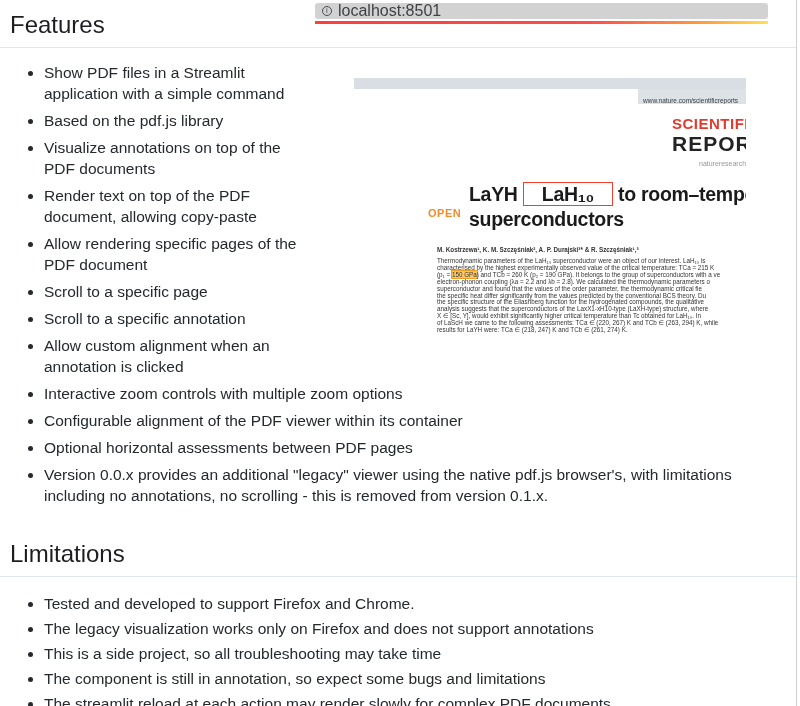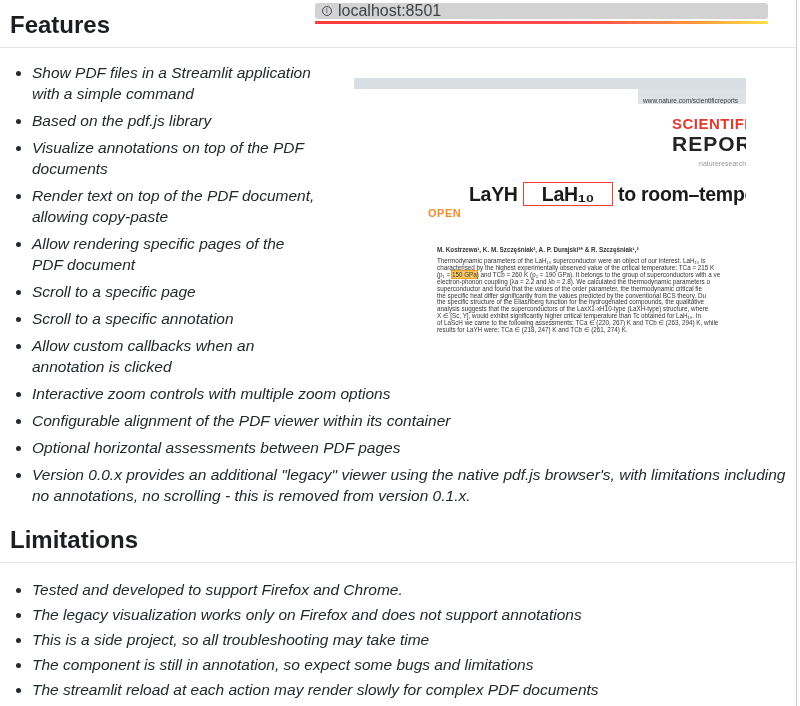--- a/index.html
+++ b/index.html
@@ -10,27 +10,27 @@
     overflow: hidden;
     background: #ffffff;
     font-family: "Liberation Sans", "DejaVu Sans", sans-serif;
     color: #24292e;
   }
   .page-right-border {
     position: absolute; left: 796px; top: 0; bottom: 0; width: 1px;
     background: #cfcfcf;
   }
   h2.section-heading {
-    font-size: 24px; font-weight: 700; color: #1c1e21;
+    font-size: 24px; font-weight: 400; color: #1c1e21;
     margin: 0 4px 0 0; padding: 11px 0 8px 10px;
     border-bottom: 1px solid #e4e7ea;
     clear: none;
   }
-  h2.limitations { margin-top: 12px; padding-top: 8px; }
-  ul.doc-list { margin: 14px 12px 10px 0; padding-left: 32px; font-style: italic; }
+  h2.limitations { margin-top: 26px; padding-top: 8px; }
+  ul.doc-list { margin: 14px 12px 10px 0; padding-left: 44px; }
   ul.doc-list li {
     font-size: 15.5px; line-height: 21px; margin-bottom: 6px;
     color: #24292e;
   }
   ul.limit-list li { line-height: 25px; margin-bottom: 0; }
 
   
   .demo {
     float: right;
     width: 485px; height: 340px;
@@ -91,20 +91,21 @@
     <div class="pdf-url-strip">
       <span>www.nature.com/scientificreports</span>
     </div>
     <div class="logo-sci">SCIENTIFIC</div>
     <div class="logo-rep">REPORTS</div>
     <div class="logo-nr">natureresearch</div>
 
     <div class="open-label">OPEN</div>
 
     <div class="paper-title l1"><span>LaYH </span><span class="ann-box">LaH₁₀</span><span> to room–temperature</span></div>
+    <div class="paper-title l2">superconductors</div>
 
     <div class="paper-authors">M. Kostrzewa¹, K. M. Szczęśniak², A. P. Durajski³* &amp; R. Szczęśniak¹,³</div>
 
     <div class="paper-abstract">
       <div class="abs-line">Thermodynamic parameters of the LaH₁₀ superconductor were an object of our interest. LaH₁₀ is</div>
       <div class="abs-line">characterised by the highest experimentally observed value of the critical temperature: TCa = 215 K</div>
       <div class="abs-line"><span>(p₁ = </span><span class="hl">150 GPa</span><span>) and TCb = 260 K (p₂ = 190 GPa). It belongs to the group of superconductors with a ve</span></div>
       <div class="abs-line">electron-phonon coupling (λa = 2.2 and λb = 2.8). We calculated the thermodynamic parameters o</div>
       <div class="abs-line">superconductor and found that the values of the order parameter, the thermodynamic critical fie</div>
       <div class="abs-line">the specific heat differ significantly from the values predicted by the conventional BCS theory. Du</div>
@@ -120,21 +121,21 @@
 <h2 class="section-heading">Features</h2>
 
 <ul class="doc-list features-list">
   <li>Show PDF files in a Streamlit application with a simple command</li>
   <li>Based on the pdf.js library</li>
   <li>Visualize annotations on top of the PDF documents</li>
   <li>Render text on top of the PDF document, allowing copy-paste</li>
   <li>Allow rendering specific pages of the PDF document</li>
   <li>Scroll to a specific page</li>
   <li>Scroll to a specific annotation</li>
-  <li>Allow custom callbacks when an annotation is clicked</li>
+  <li>Allow custom alignment when an annotation is clicked</li>
   <li>Interactive zoom controls with multiple zoom options</li>
   <li>Configurable alignment of the PDF viewer within its container</li>
   <li>Optional horizontal assessments between PDF pages</li>
   <li>Version 0.0.x provides an additional "legacy" viewer using the native pdf.js browser's, with limitations including no annotations, no scrolling - this is removed from version 0.1.x.</li>
 </ul>
 
 <h2 class="section-heading limitations">Limitations</h2>
 
 <ul class="doc-list limit-list">
   <li>Tested and developed to support Firefox and Chrome.</li>

